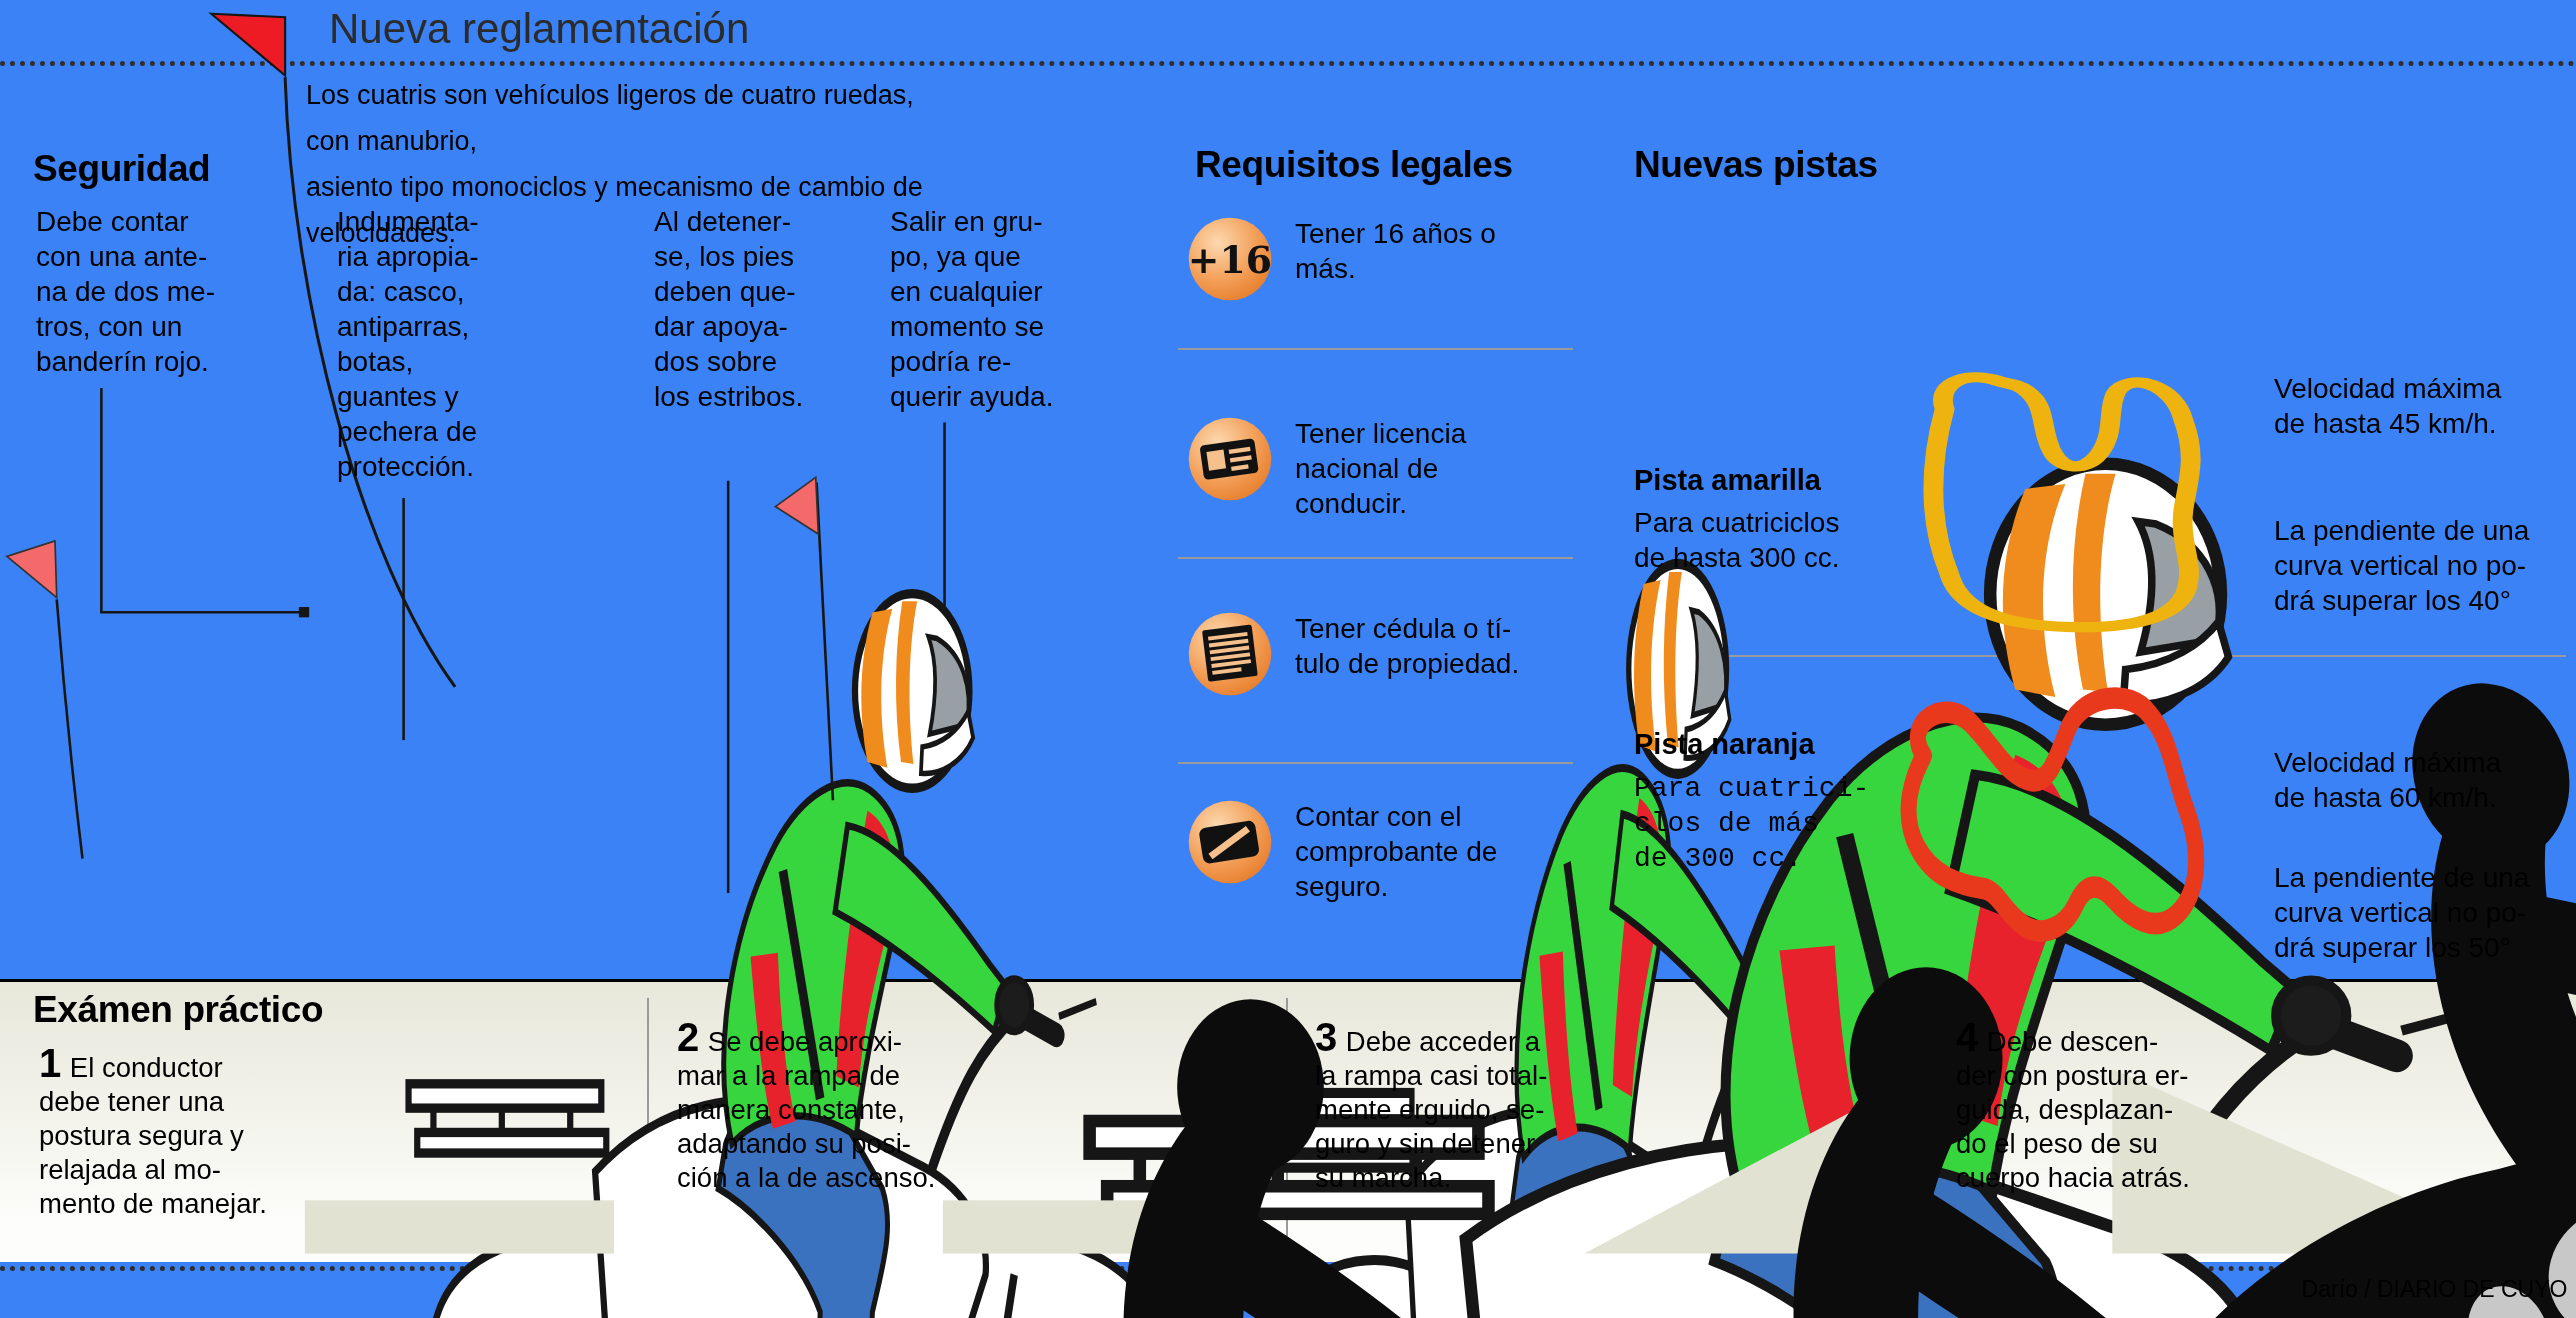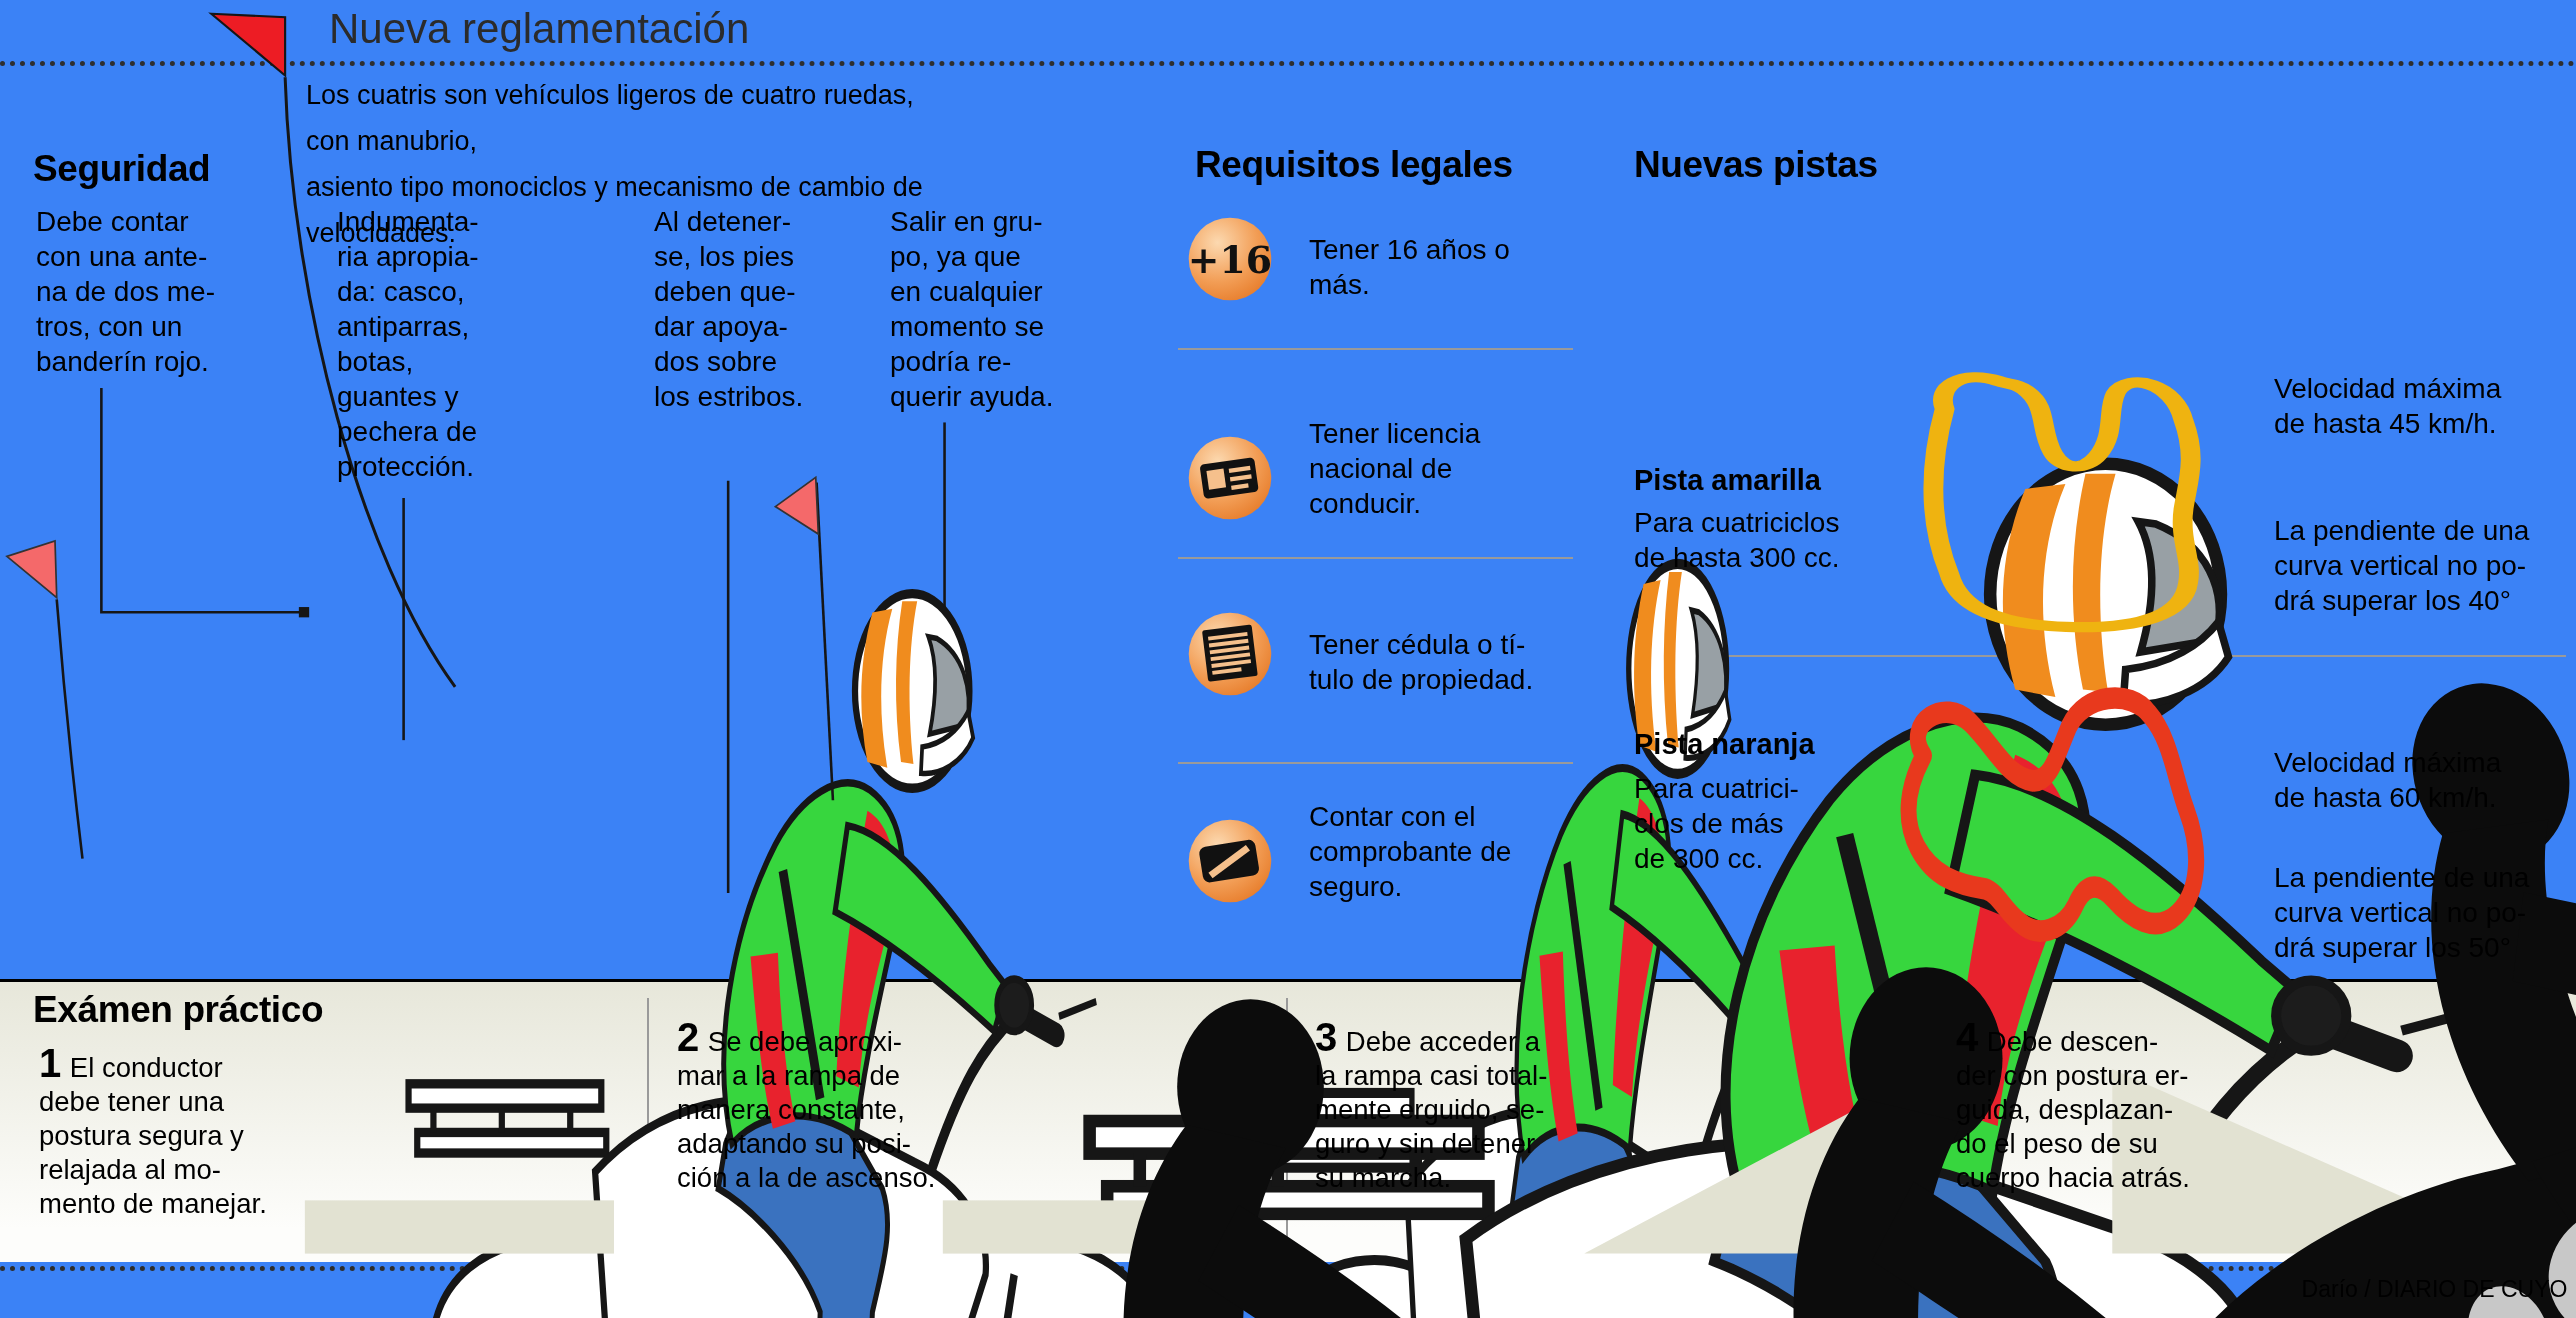--- a/index.html
+++ b/index.html
@@ -12,21 +12,21 @@
   .h3{font-size:29px;font-weight:bold;}
   .body-text{font-size:28px;line-height:35px;}
   .intro-text{font-size:27px;line-height:46px;}
   .dotted{height:0;border-top:5.2px dotted #2e2e2e;z-index:1;}
   .divider-h{background:#9a9a9a;height:1.7px;z-index:1;}
   .divider-v{background:#9a9a9a;width:1.7px;z-index:1;}
   #band-bg{left:0;top:979px;width:2576px;height:280px;
            background:linear-gradient(#e7e7da,#fdfdfb 88%);border-top:3.4px solid #000;z-index:0;}
   #scene{left:0;top:0;width:2576px;height:1318px;z-index:2;pointer-events:none;}
   .txt{z-index:3;}
-  .req-item{display:flex;align-items:flex-end;gap:36px;width:412px;z-index:3;}
+  .req-item{display:flex;align-items:flex-start;gap:22px;width:412px;z-index:3;}
   .req-icon{flex:0 0 auto;}
   .step{z-index:3;width:283px;font-size:27.5px;line-height:34px;}
   .step-num{font-weight:bold;font-size:40px;margin-right:8.6px;}
   .credit{font-size:23px;color:#000;z-index:3;}
 </style>
 </head>
 <body>
 
 <div id="canvas">
 
@@ -273,21 +273,21 @@
 de hasta 300 cc.</div>
   <div class="abs txt body-text pre" style="left:2274px;top:371px;width:292px;">Velocidad máxima
 de hasta 45 km/h.</div>
   <div class="abs txt body-text pre" style="left:2274px;top:513px;width:301px;">La pendiente de una
 curva vertical no po-
 drá superar los 40°</div>
 
   <div class="abs divider-h" style="left:1634px;top:655px;width:932px;"></div>
 
   <div class="abs txt h3" style="left:1634px;top:728px;">Pista naranja</div>
-  <div class="abs txt body-text pre" style="left:1634px;top:771px;width:258px;">Para cuatrici-
+  <div class="abs txt body-text pre" style="left:1634px;top:771px;width:258px;font-family:Liberation Mono, monospace;">Para cuatrici-
 clos de más
 de 300 cc.</div>
   <div class="abs txt body-text pre" style="left:2274px;top:745px;width:292px;">Velocidad máxima
 de hasta 60 km/h.</div>
   <div class="abs txt body-text pre" style="left:2274px;top:860px;width:301px;">La pendiente de una
 curva vertical no po-
 drá superar los 50°</div>
 
   <div class="abs txt h2" style="left:33px;top:989px;">Exámen práctico</div>
   <div class="abs divider-v" style="left:647px;top:998px;height:258px;"></div>

